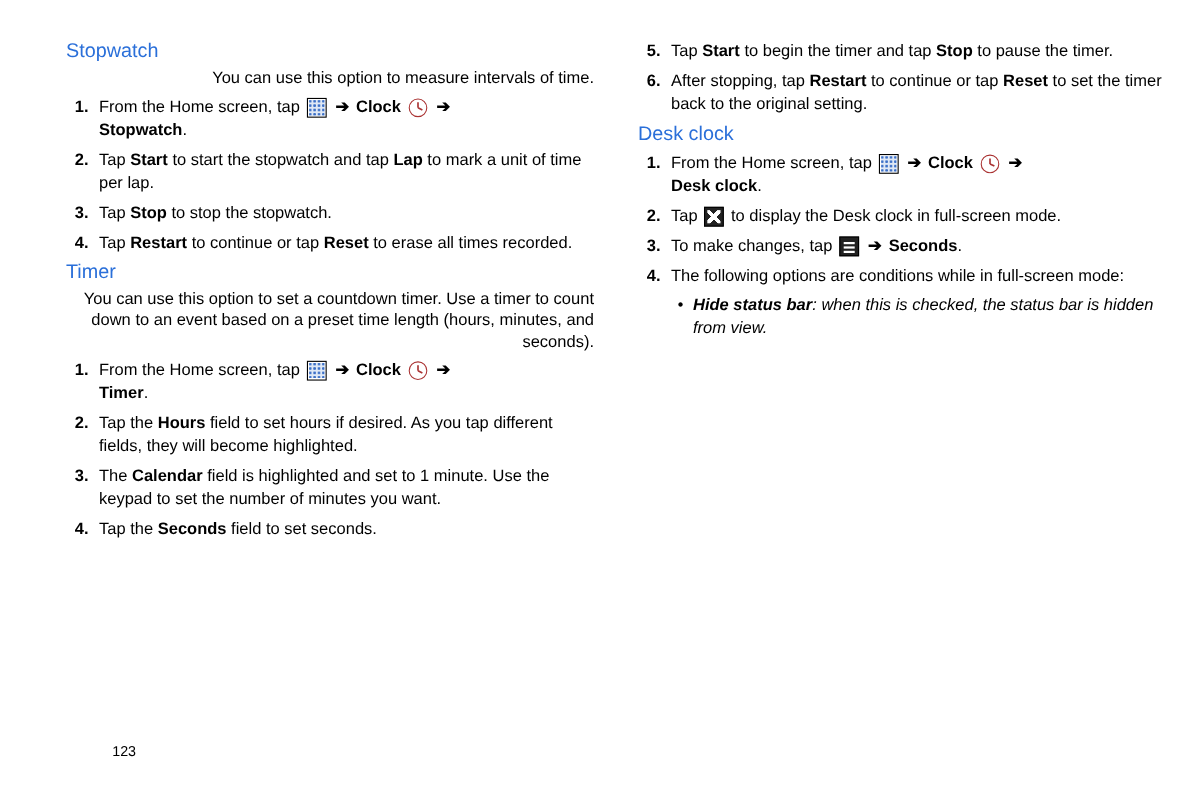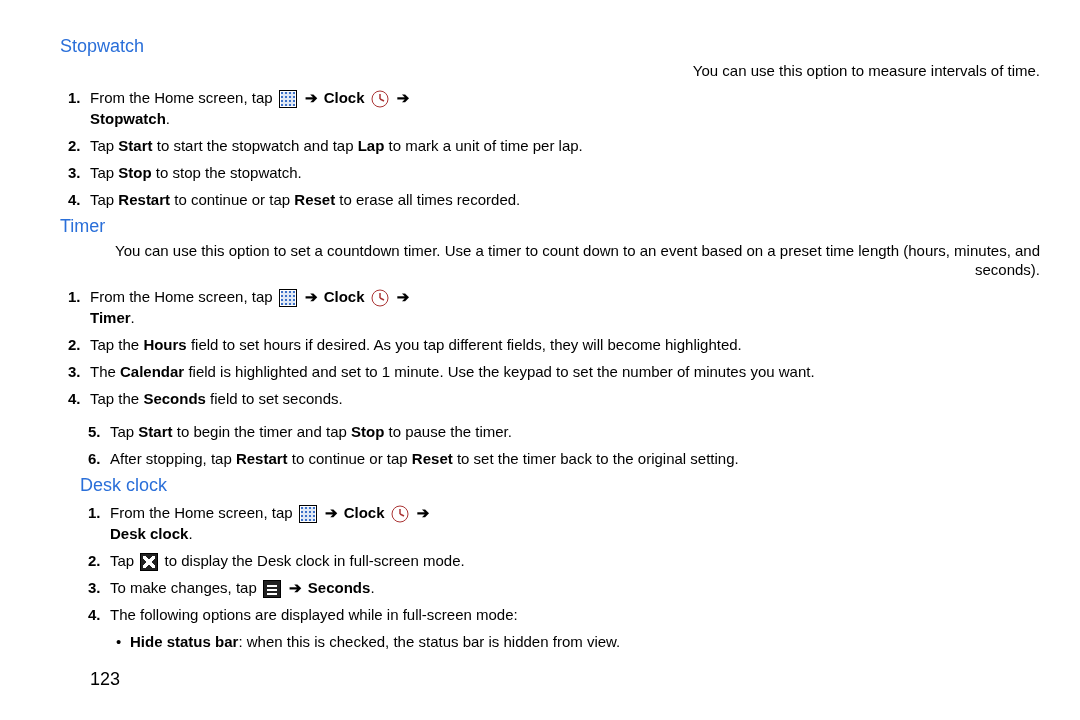--- a/index.html
+++ b/index.html
@@ -8,21 +8,21 @@
     font-family: Arial, Helvetica, sans-serif;
     font-size: 15px;
     color: #000;
     background: #fff;
     width: 1080px;
     height: 720px;
     overflow: hidden;
   }
   .page {
     display: flex;
-    flex-direction: column;
+    flex-direction: row;
     padding: 30px 20px 20px 60px;
     box-sizing: border-box;
     height: 100%;
   }
   .col {
     flex: 1;
     padding-right: 20px;
   }
   .col.right {
     padding-left: 20px;
@@ -59,20 +59,21 @@
   }
   ul.bul {
     list-style: none;
     padding-left: 20px;
     margin: 4px 0;
   }
   ul.bul > li {
     position: relative;
     margin: 6px 0;
     line-height: 1.4;
+    font-style: italic;
   }
   ul.bul > li::before {
     content: "•";
     position: absolute;
     left: -14px;
   }
   .b { font-weight: bold; margin-top: 14px; }
   .arrow { font-weight: bold; padding: 0 2px; }
   .icon {
     display: inline-block;
@@ -113,23 +114,23 @@
   }
   .icon.menu::before{
     content:"";
     position:absolute;
     left:3px; right:3px; top:4px;
     height:2px; background:#fff;
     box-shadow: 0 4px 0 #fff, 0 8px 0 #fff;
   }
   .pagenum {
     position: absolute;
-    left: 90px;
+    left: 102px;
     bottom: 30px;
-    font-size: 18px;
+    font-size: 13px;
   }
   .subline { margin-top:4px; }
 </style>
 </head>
 <body>
 
 <div class="page">
   <div class="col">
 
     <h2 class="section">Stopwatch</h2>
@@ -217,21 +218,21 @@
         <span class="icon expand"></span>
         <span> to display the Desk clock in full-screen mode.</span>
       </li>
       <li>
         <span>To make changes, tap </span>
         <span class="icon menu"></span>
         <span class="arrow">➔</span>
         <span class="b"> Seconds</span><span>.</span>
       </li>
       <li>
-        <span>The following options are displayed while in full-screen mode:</span>
+        <span>The following options are conditions while in full-screen mode:</span>
         <ul class="bul">
           <li><span class="b">Hide status bar</span><span>: when this is checked, the status bar is hidden from view.</span></li>
         </ul>
       </li>
     </ol>
   </div>
 </div>
 
 <div class="pagenum">123</div>
 

